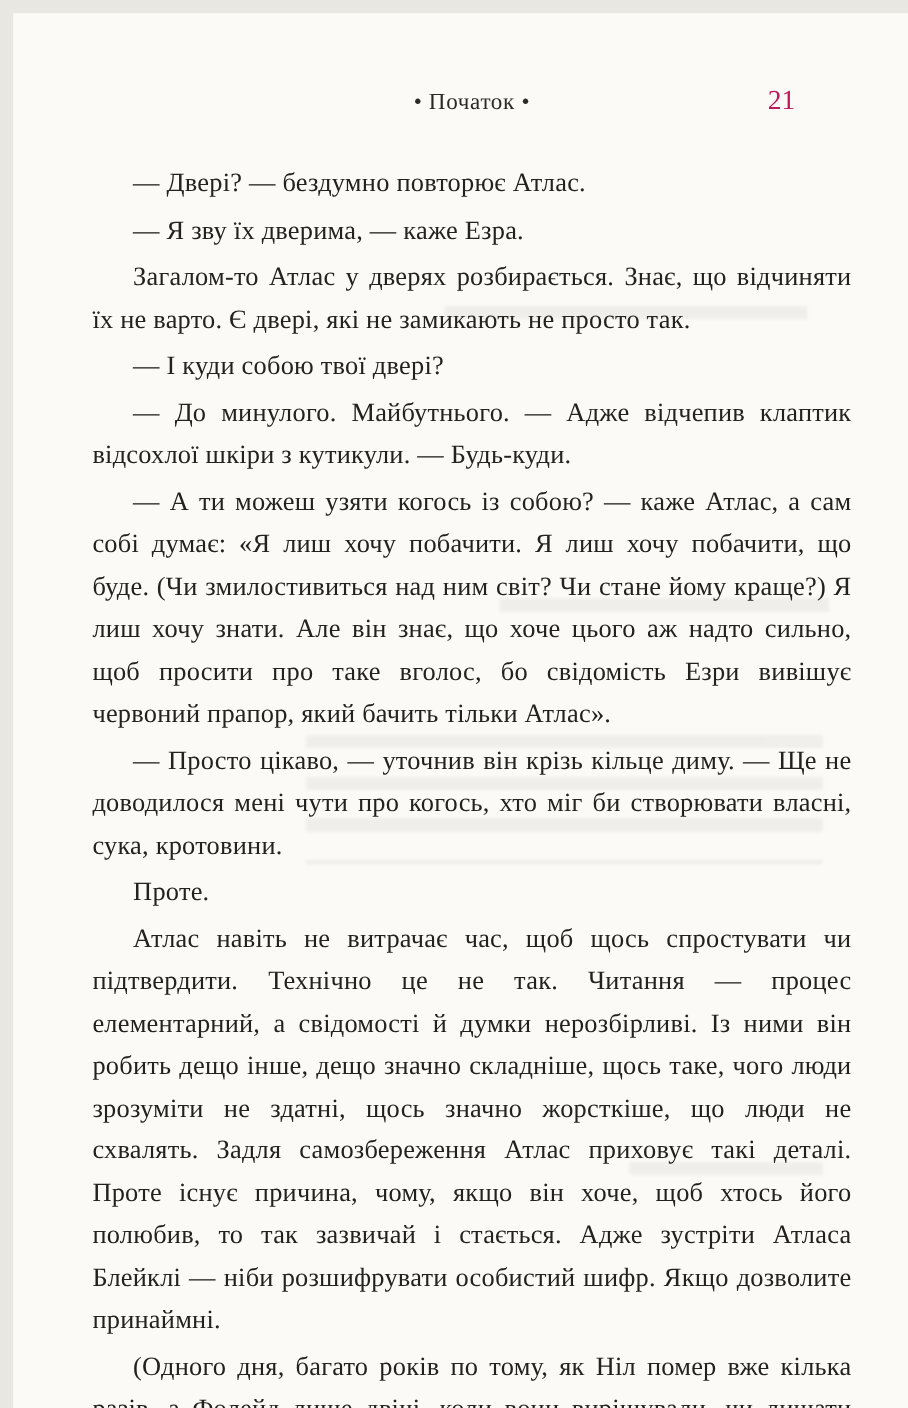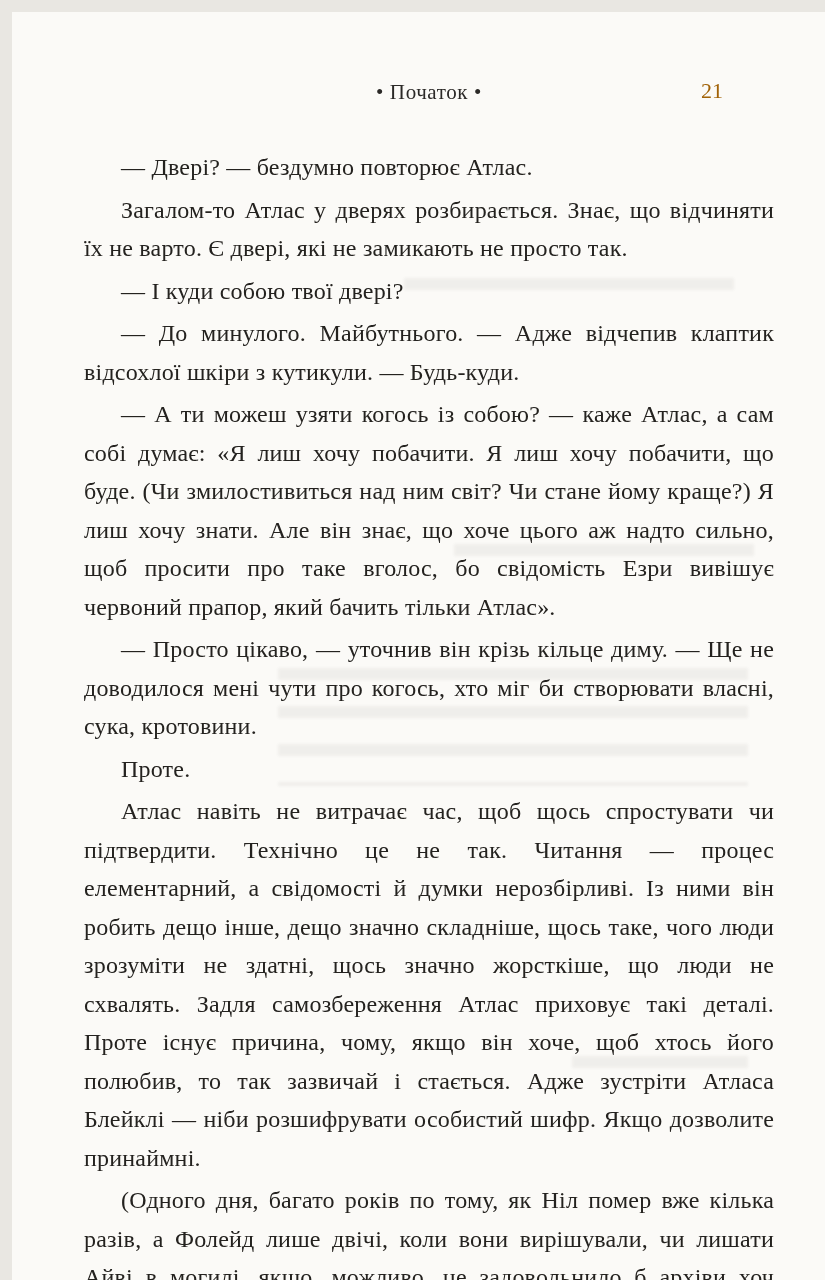--- a/index.html
+++ b/index.html
@@ -24,22 +24,22 @@
     width: 698px;
     text-align: center;
     font-size: 21px;
     letter-spacing: 0.6px;
     color: #2b2927;
   }
   .page-number {
     position: absolute;
     top: 62px;
     right: 110px;
-    font-size: 22px;
-    color: #a16207;
+    font-size: 25px;
+    color: #be185d;
   }
   
   .text-block {
     position: absolute;
     top: 128px;
     left: 64px;
     width: 698px;
     font-size: 24px;
     line-height: 38.5px;
     letter-spacing: 0.2px;
@@ -79,20 +79,21 @@
 
   <div class="page-number">21</div>
 
   <div class="bleed bleed-1"></div>
   <div class="bleed bleed-2"></div>
   <div class="bleed bleed-3"></div>
   <div class="bleed bleed-4"></div>
 
   <main class="text-block">
     <p>— Двері? — бездумно повторює Атлас.</p>
+    <p>— Я зву їх дверима, — каже Езра.</p>
     <p>Загалом-то Атлас у дверях розбирається. Знає, що відчиняти їх не варто. Є двері, які не замикають не просто так.</p>
     <p>— І куди собою твої двері?</p>
     <p>— До минулого. Майбутнього. — Адже відчепив клаптик відсохлої шкіри з кутикули. — Будь-куди.</p>
     <p>— А ти можеш узяти когось із собою? — каже Атлас, а сам собі думає: «Я лиш хочу побачити. Я лиш хочу побачити, що буде. (Чи змилостивиться над ним світ? Чи стане йому краще?) Я лиш хочу знати. Але він знає, що хоче цього аж надто сильно, щоб просити про таке вголос, бо свідомість Езри вивішує червоний прапор, який бачить тільки Атлас».</p>
     <p>— Просто цікаво, — уточнив він крізь кільце диму. — Ще не доводилося мені чути про когось, хто міг би створювати власні, сука, кротовини.</p>
     <p>Проте.</p>
     <p>Атлас навіть не витрачає час, щоб щось спростувати чи підтвердити. Технічно це не так. Читання — процес елементарний, а свідомості й думки нерозбірливі. Із ними він робить дещо інше, дещо значно складніше, щось таке, чого люди зрозуміти не здатні, щось значно жорсткіше, що люди не схвалять. Задля самозбереження Атлас приховує такі деталі. Проте існує причина, чому, якщо він хоче, щоб хтось його полюбив, то так зазвичай і стається. Адже зустріти Атласа Блейклі — ніби розшифрувати особистий шифр. Якщо дозволите принаймні.</p>
     <p>(Одного дня, багато років по тому, як Ніл помер вже кілька разів, а Фолейд лише двічі, коли вони вирішували, чи лишати Айві в могилі, якщо, можливо, це задовольнило б архіви хоч тимчасово, Алексіс казала Атласу, що їй це подобається — читання</p>
   </main>
 

